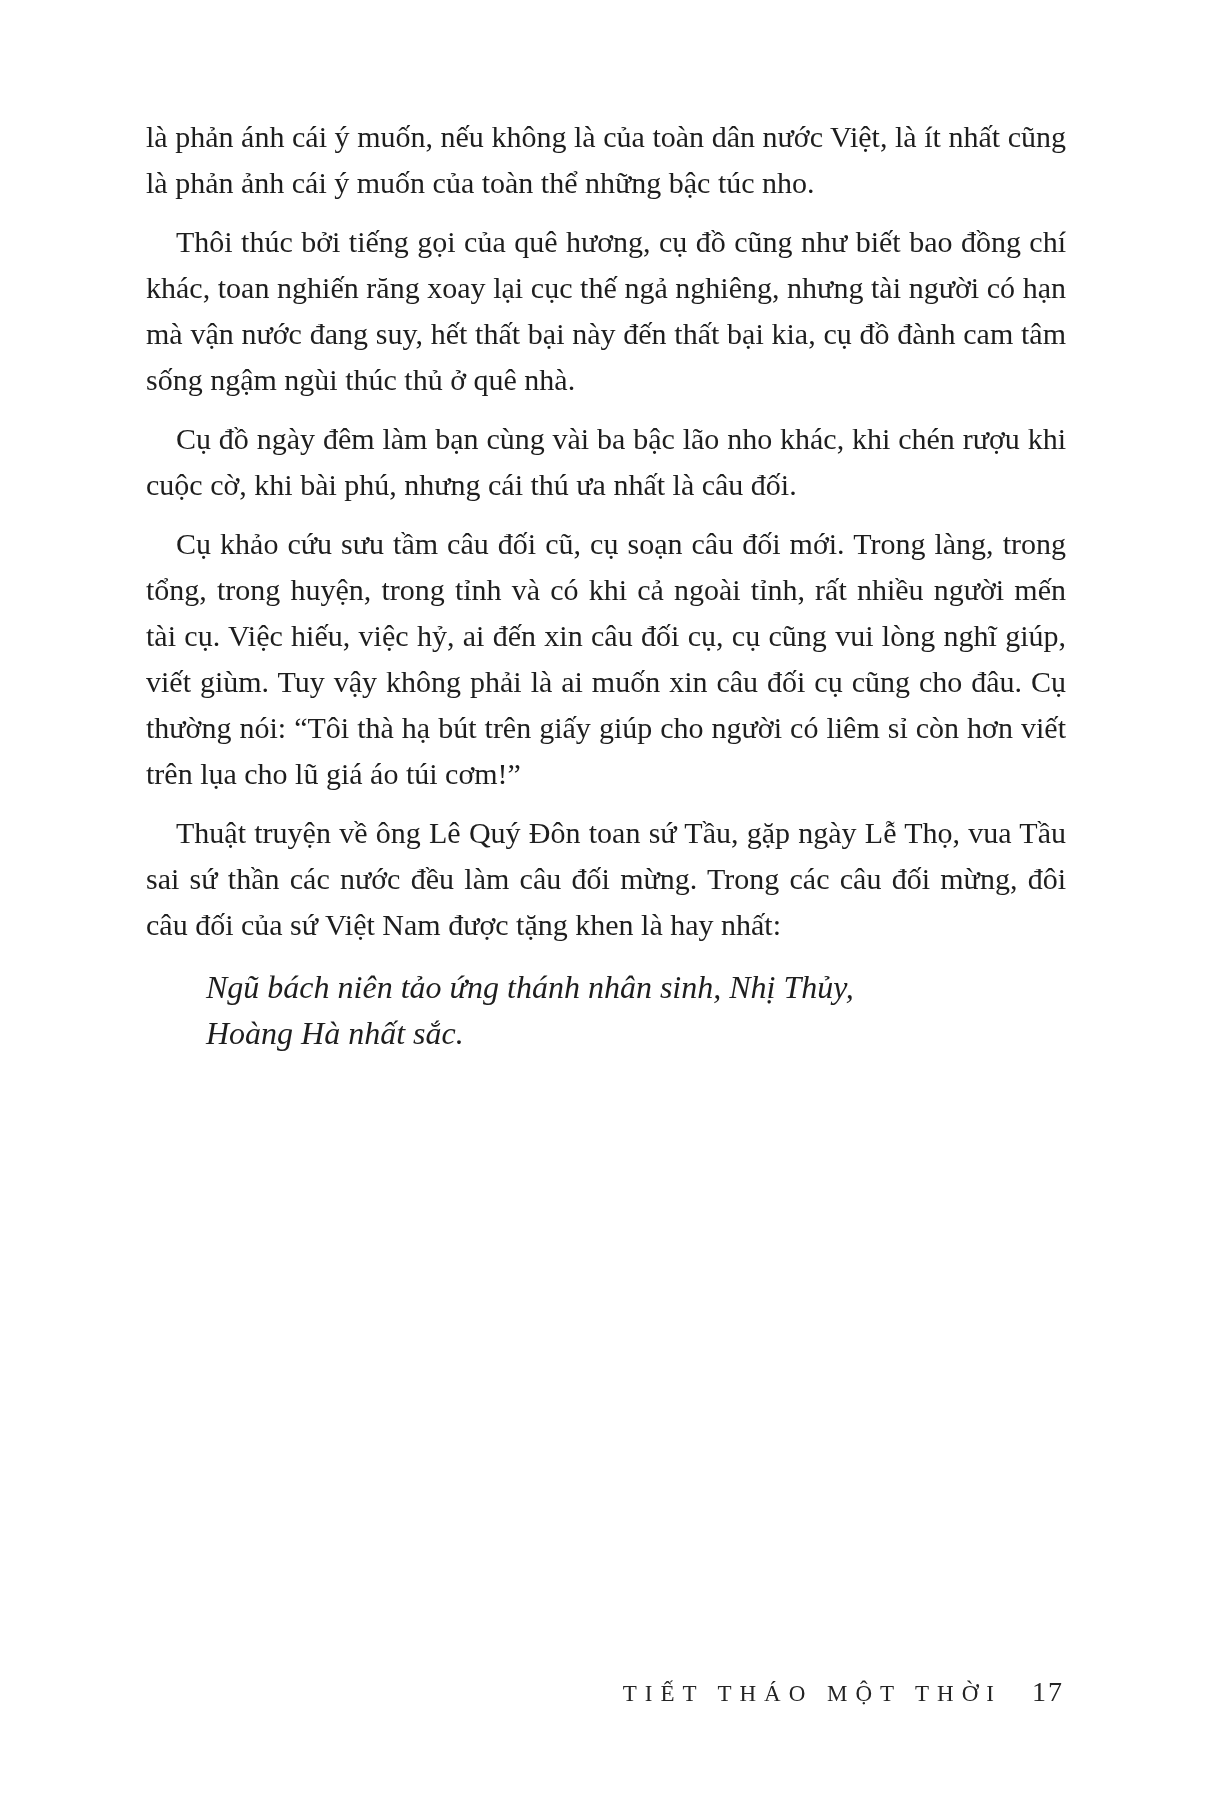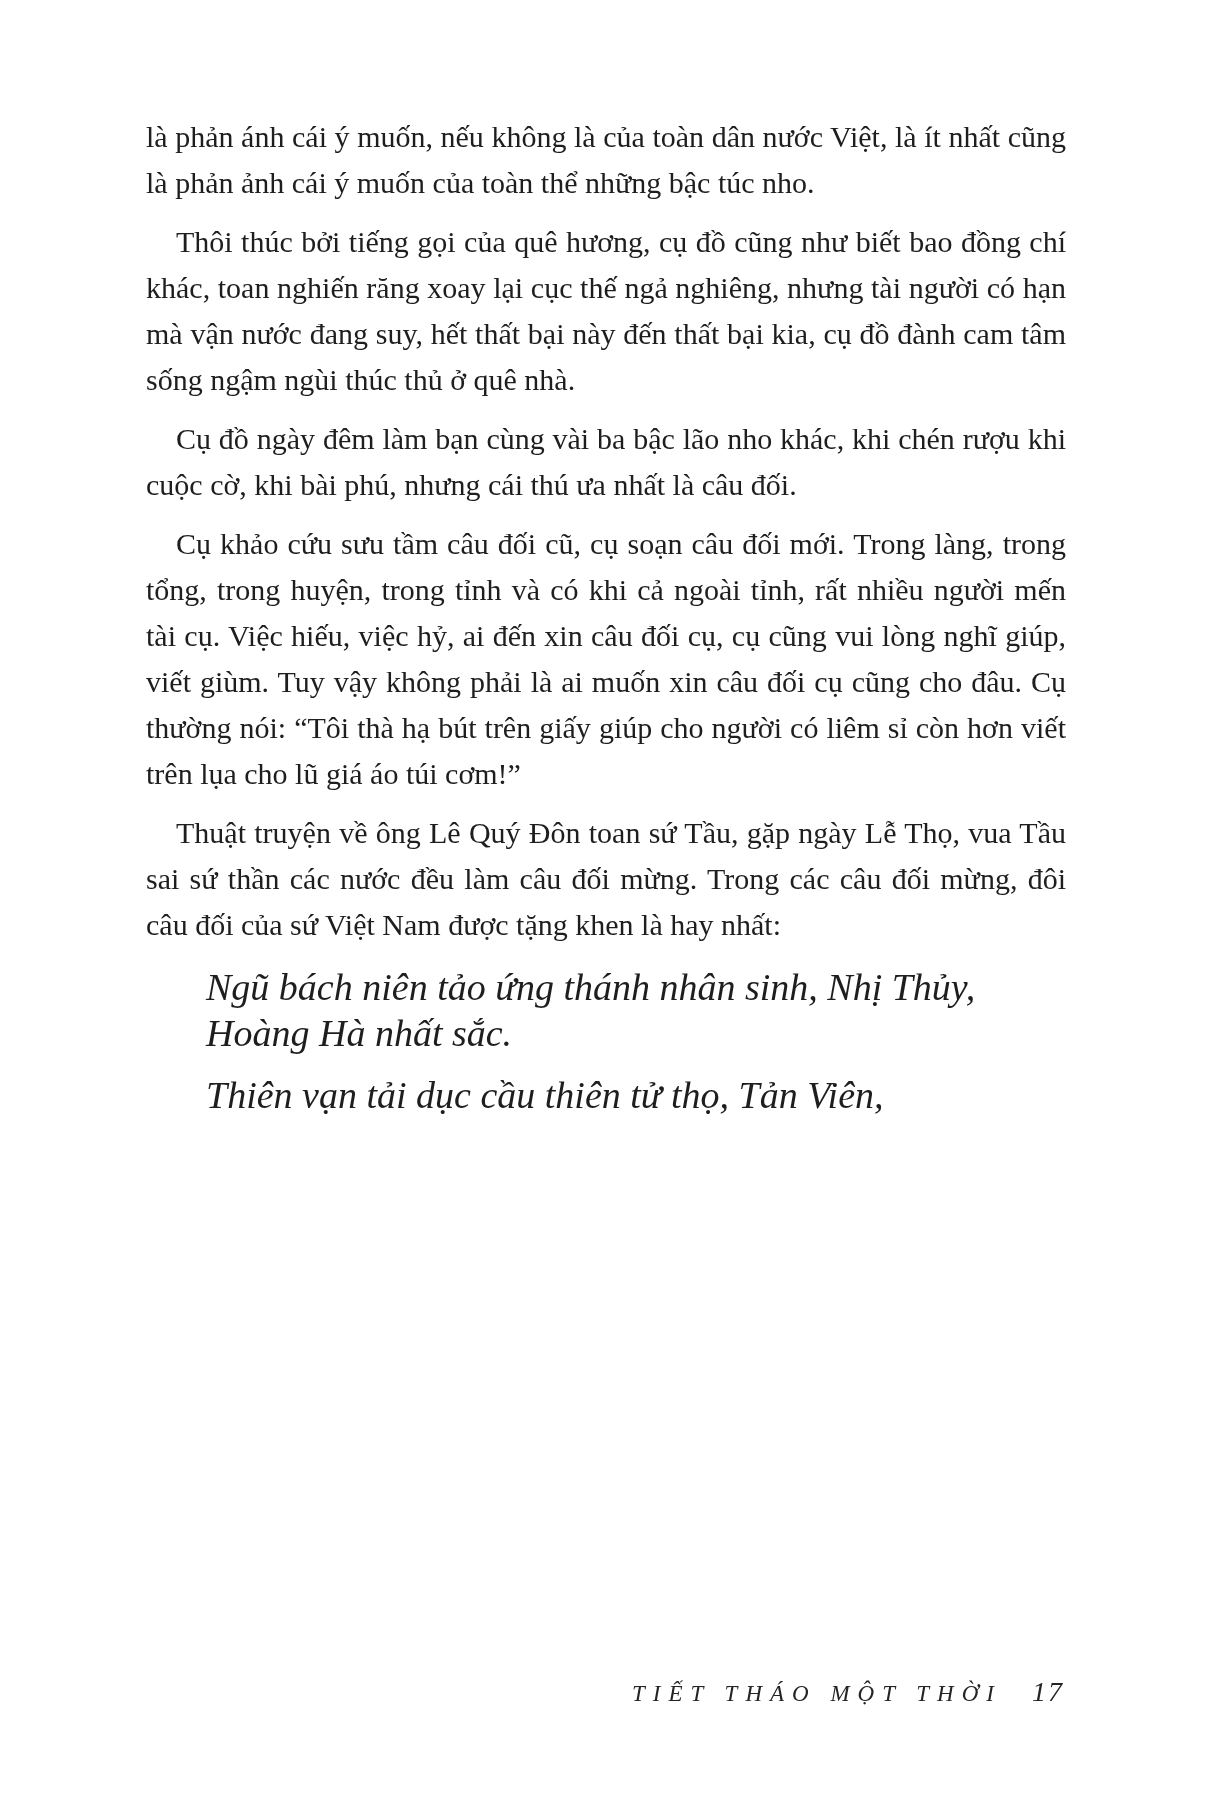--- a/index.html
+++ b/index.html
@@ -33,28 +33,27 @@
     text-indent: 0;
   }
   .verse {
     margin: 16px 0 0 68px;
     font-style: italic;
   }
   .couplet {
     margin-bottom: 16px;
   }
   .vline {
-    font-size: 38px;
+    font-size: 32px;
     line-height: 46px;
   }
   .footer {
     position: absolute;
     top: 1676px;
     right: 157px;
-    font-style: italic;
     white-space: nowrap;
     color: #242424;
   }
   .running-title {
     font-size: 23px;
     letter-spacing: 8px;
   }
   .page-num {
     font-size: 28px;
     margin-left: 30px;
@@ -73,21 +72,20 @@
     <p class="para">Cụ đồ ngày đêm làm bạn cùng vài ba bậc lão nho khác, khi chén rượu khi cuộc cờ, khi bài phú, nhưng cái thú ưa nhất là câu đối.</p>
     <p class="para">Cụ khảo cứu sưu tầm câu đối cũ, cụ soạn câu đối mới. Trong làng, trong tổng, trong huyện, trong tỉnh và có khi cả ngoài tỉnh, rất nhiều người mến tài cụ. Việc hiếu, việc hỷ, ai đến xin câu đối cụ, cụ cũng vui lòng nghĩ giúp, viết giùm. Tuy vậy không phải là ai muốn xin câu đối cụ cũng cho đâu. Cụ thường nói: “Tôi thà hạ bút trên giấy giúp cho người có liêm sỉ còn hơn viết trên lụa cho lũ giá áo túi cơm!”</p>
     <p class="para">Thuật truyện về ông Lê Quý Đôn toan sứ Tầu, gặp ngày Lễ Thọ, vua Tầu sai sứ thần các nước đều làm câu đối mừng. Trong các câu đối mừng, đôi câu đối của sứ Việt Nam được tặng khen là hay nhất:</p>
 
     <div class="verse">
       <div class="couplet">
         <div class="vline">Ngũ bách niên tảo ứng thánh nhân sinh, Nhị Thủy,</div>
         <div class="vline">Hoàng Hà nhất sắc.</div>
       </div>
       <div class="couplet">
-        <div class="vline">Thiên vạn tải dục cầu thiên tử thọ, Tản Viên,</div>
       </div>
     </div>
 
   </div>
 
   <div class="footer">
     <span class="running-title">TIẾT THÁO MỘT THỜI</span><span class="page-num">17</span>
   </div>
 
 </div>

